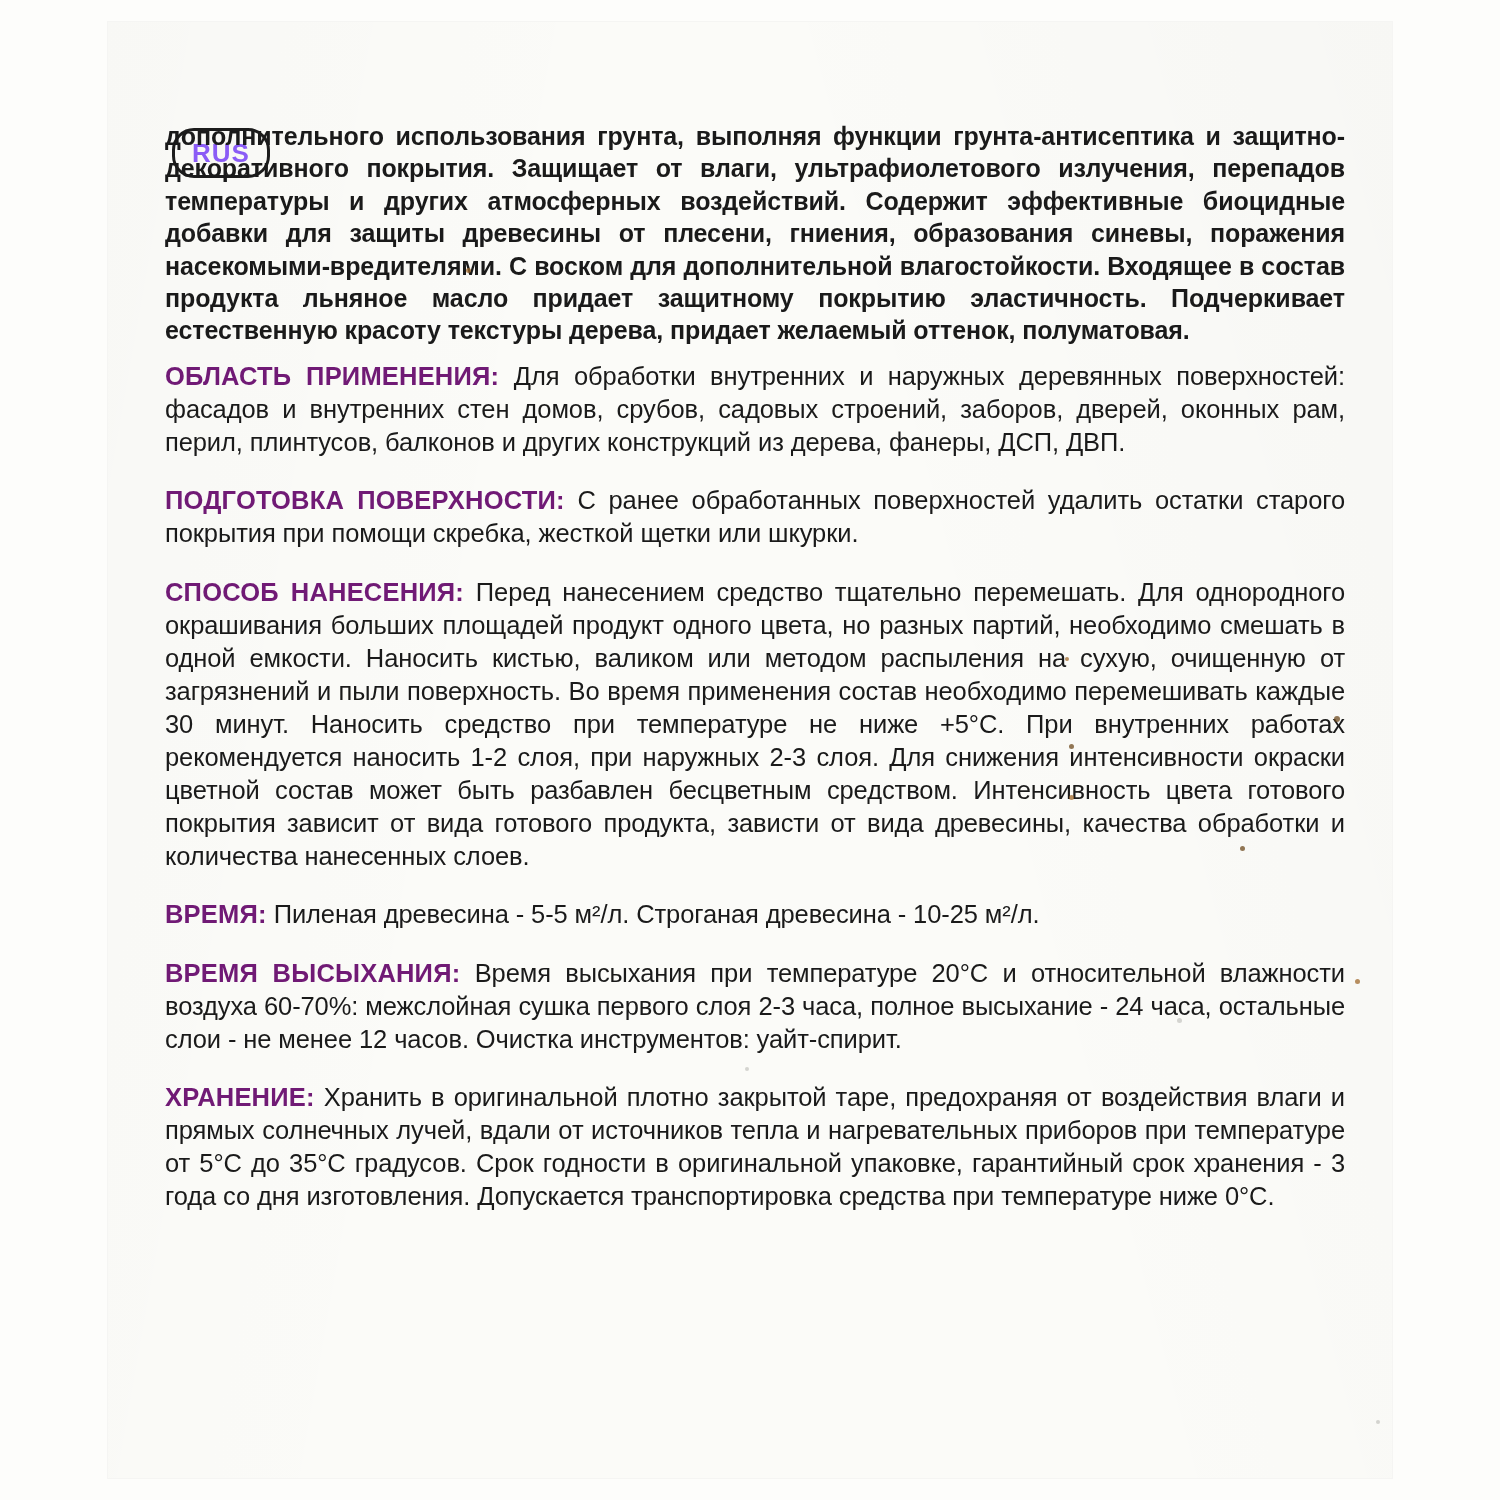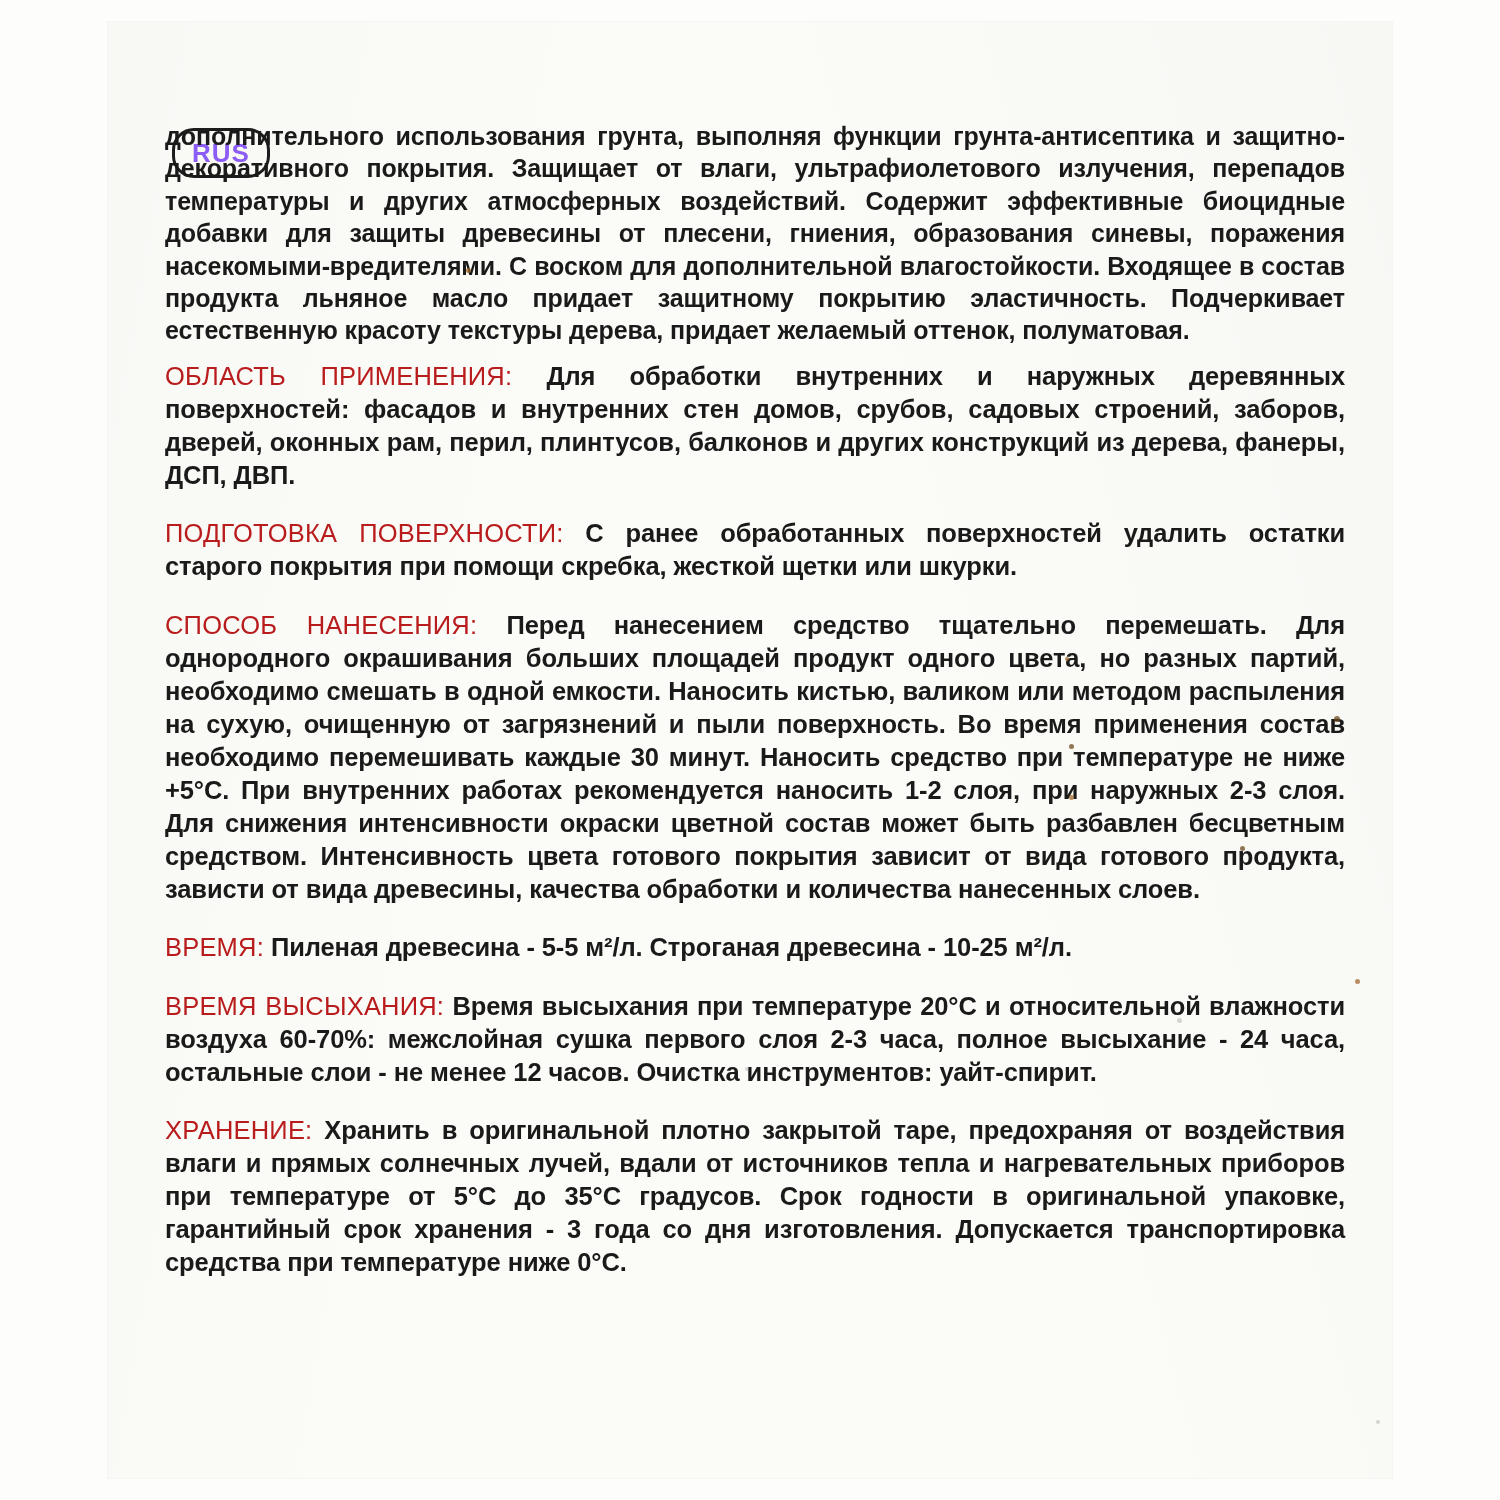--- a/index.html
+++ b/index.html
@@ -81,26 +81,26 @@
   .section {
     margin-top: 13px;
     font-size: 25.5px;
     line-height: 1.295;
     color: #1a1a1a;
     text-align: justify;
     text-justify: inter-word;
     letter-spacing: -0.1px;
   }
   .section .h {
-    font-weight: normal;
-    color: #b91c1c;
+    font-weight: bold;
+    color: #701a75;
     letter-spacing: 0.2px;
   }
   .section .body {
-    font-weight: bold;
+    font-weight: normal;
   }
   
   .speck {
     position: absolute;
     background: #a06a2c;
     border-radius: 50%;
     opacity: 0.75;
   }
   .speck.dark { background: #6d4a1e; }
   .speck.faint { opacity: 0.35; background: #8d8d86; }

